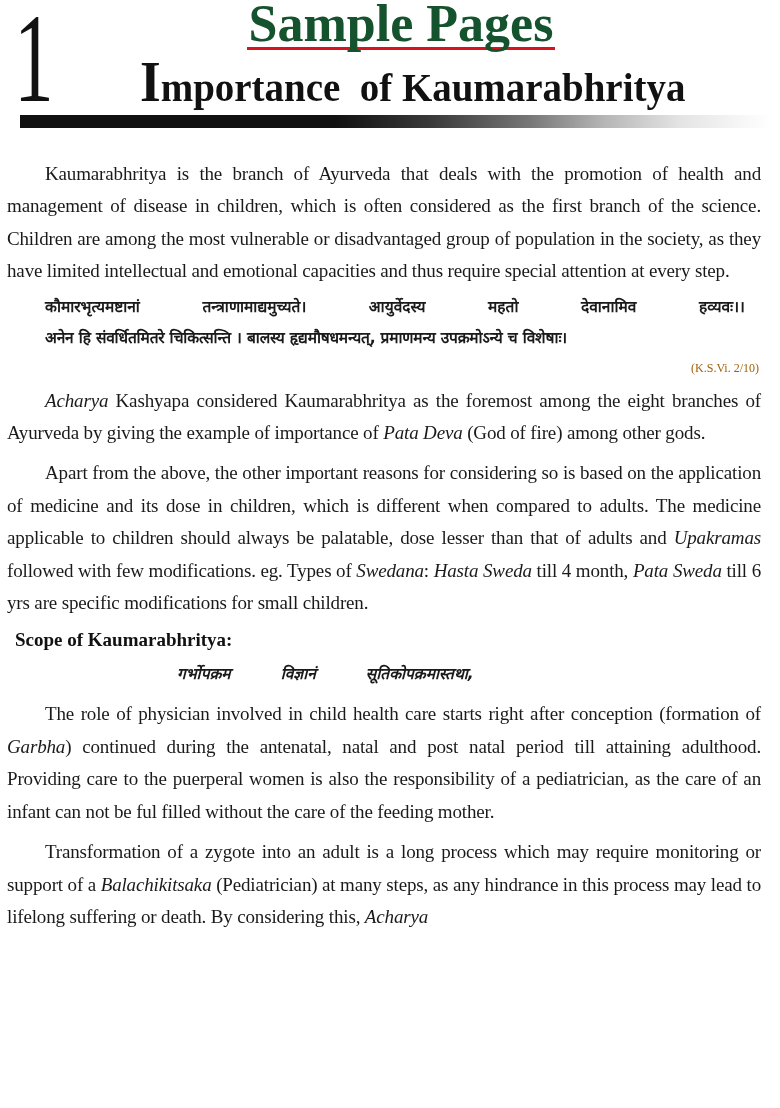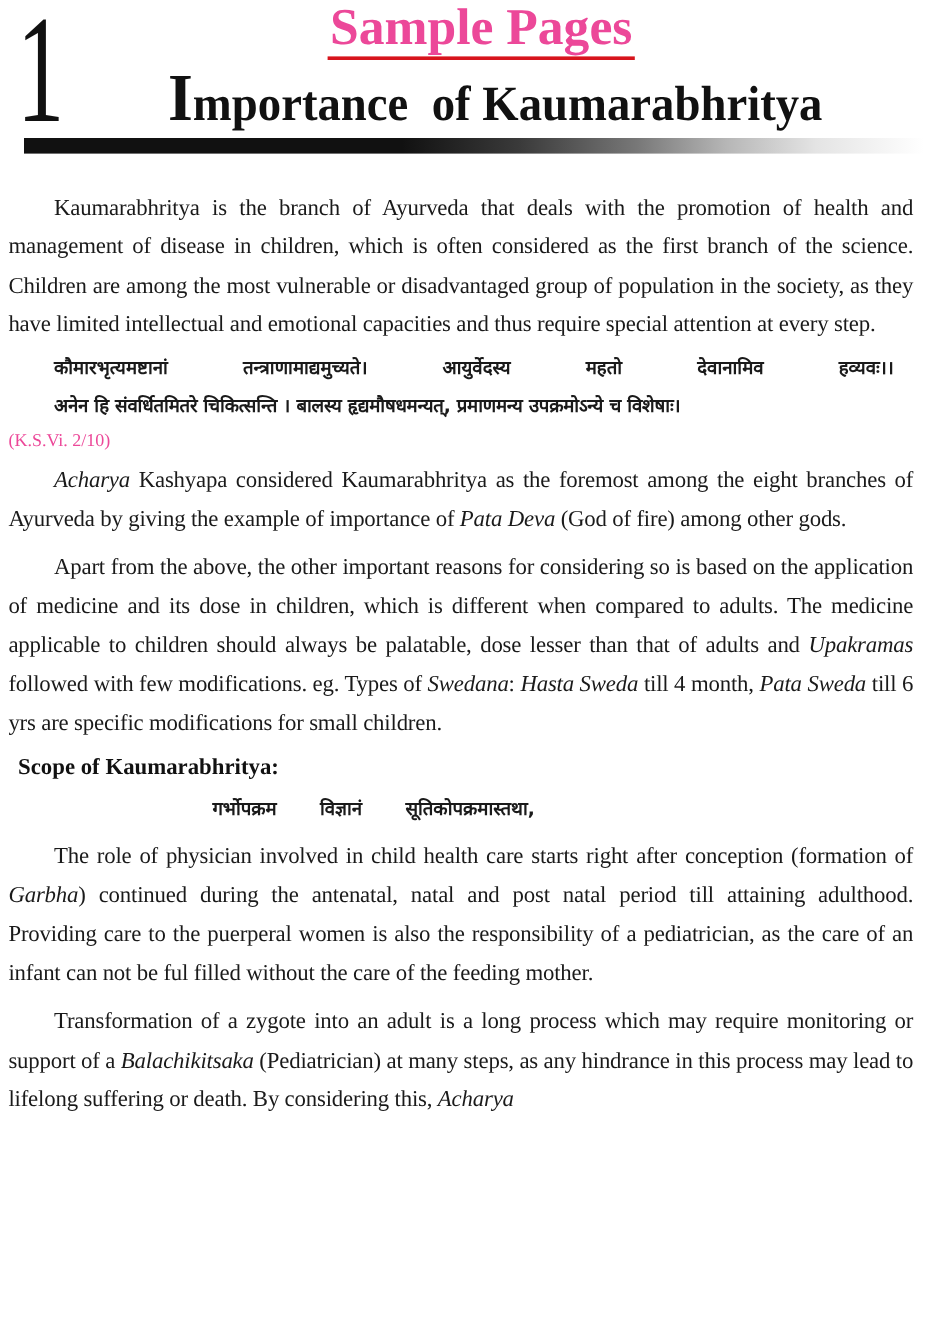--- a/index.html
+++ b/index.html
@@ -38,23 +38,23 @@
       position: absolute;
       left: 0;
       width: 780px;
       top: 2px;
       text-align: center;
     }
     .sample-banner span {
       display: inline-block;
       font-family: "Liberation Serif", serif;
       font-weight: bold;
-      font-size: 43px;
+      font-size: 52px;
       line-height: 44px;
-      color: #ec4899;
+      color: #14532d;
       border-bottom: 3px solid #d7141c;
       padding: 0 2px 1px 2px;
       margin-left: 22px;
       letter-spacing: 0px;
     }
     .chapter-title {
       position: absolute;
       left: 140px;
       top: 56px;
       font-family: "Liberation Serif", serif;
@@ -113,41 +113,42 @@
     .verse1 .line {
       display: flex;
       justify-content: space-between;
       width: 700px;
     }
     .verse1 .line2 {
       width: 705px;
       letter-spacing: -0.2px;
     }
     .citation {
-      text-align: left;
-      font-size: 15px;
+      text-align: right;
+      font-size: 12px;
       line-height: 28px;
-      color: #ec4899;
+      color: #a16207;
       margin: 0 2px 0 0;
     }
     .section-heading {
       font-family: "Liberation Serif", serif;
       font-weight: bold;
       font-size: 19px;
       line-height: 30px;
       margin: 6px 0 0 8px;
       color: #111;
     }
     .verse2 {
       padding-left: 170px;
       margin-top: 4px;
     }
     .verse2 .line {
       display: flex;
-      gap: 36px;
+      gap: 50px;
+      font-style: italic;
     }
     .verse2 .line2 {
       display: block;
     }
     .verse2 .cite-inline {
       font-family: "Liberation Serif", serif;
       font-weight: normal;
       font-size: 15px;
       color: #333;
       margin-left: 4px;

